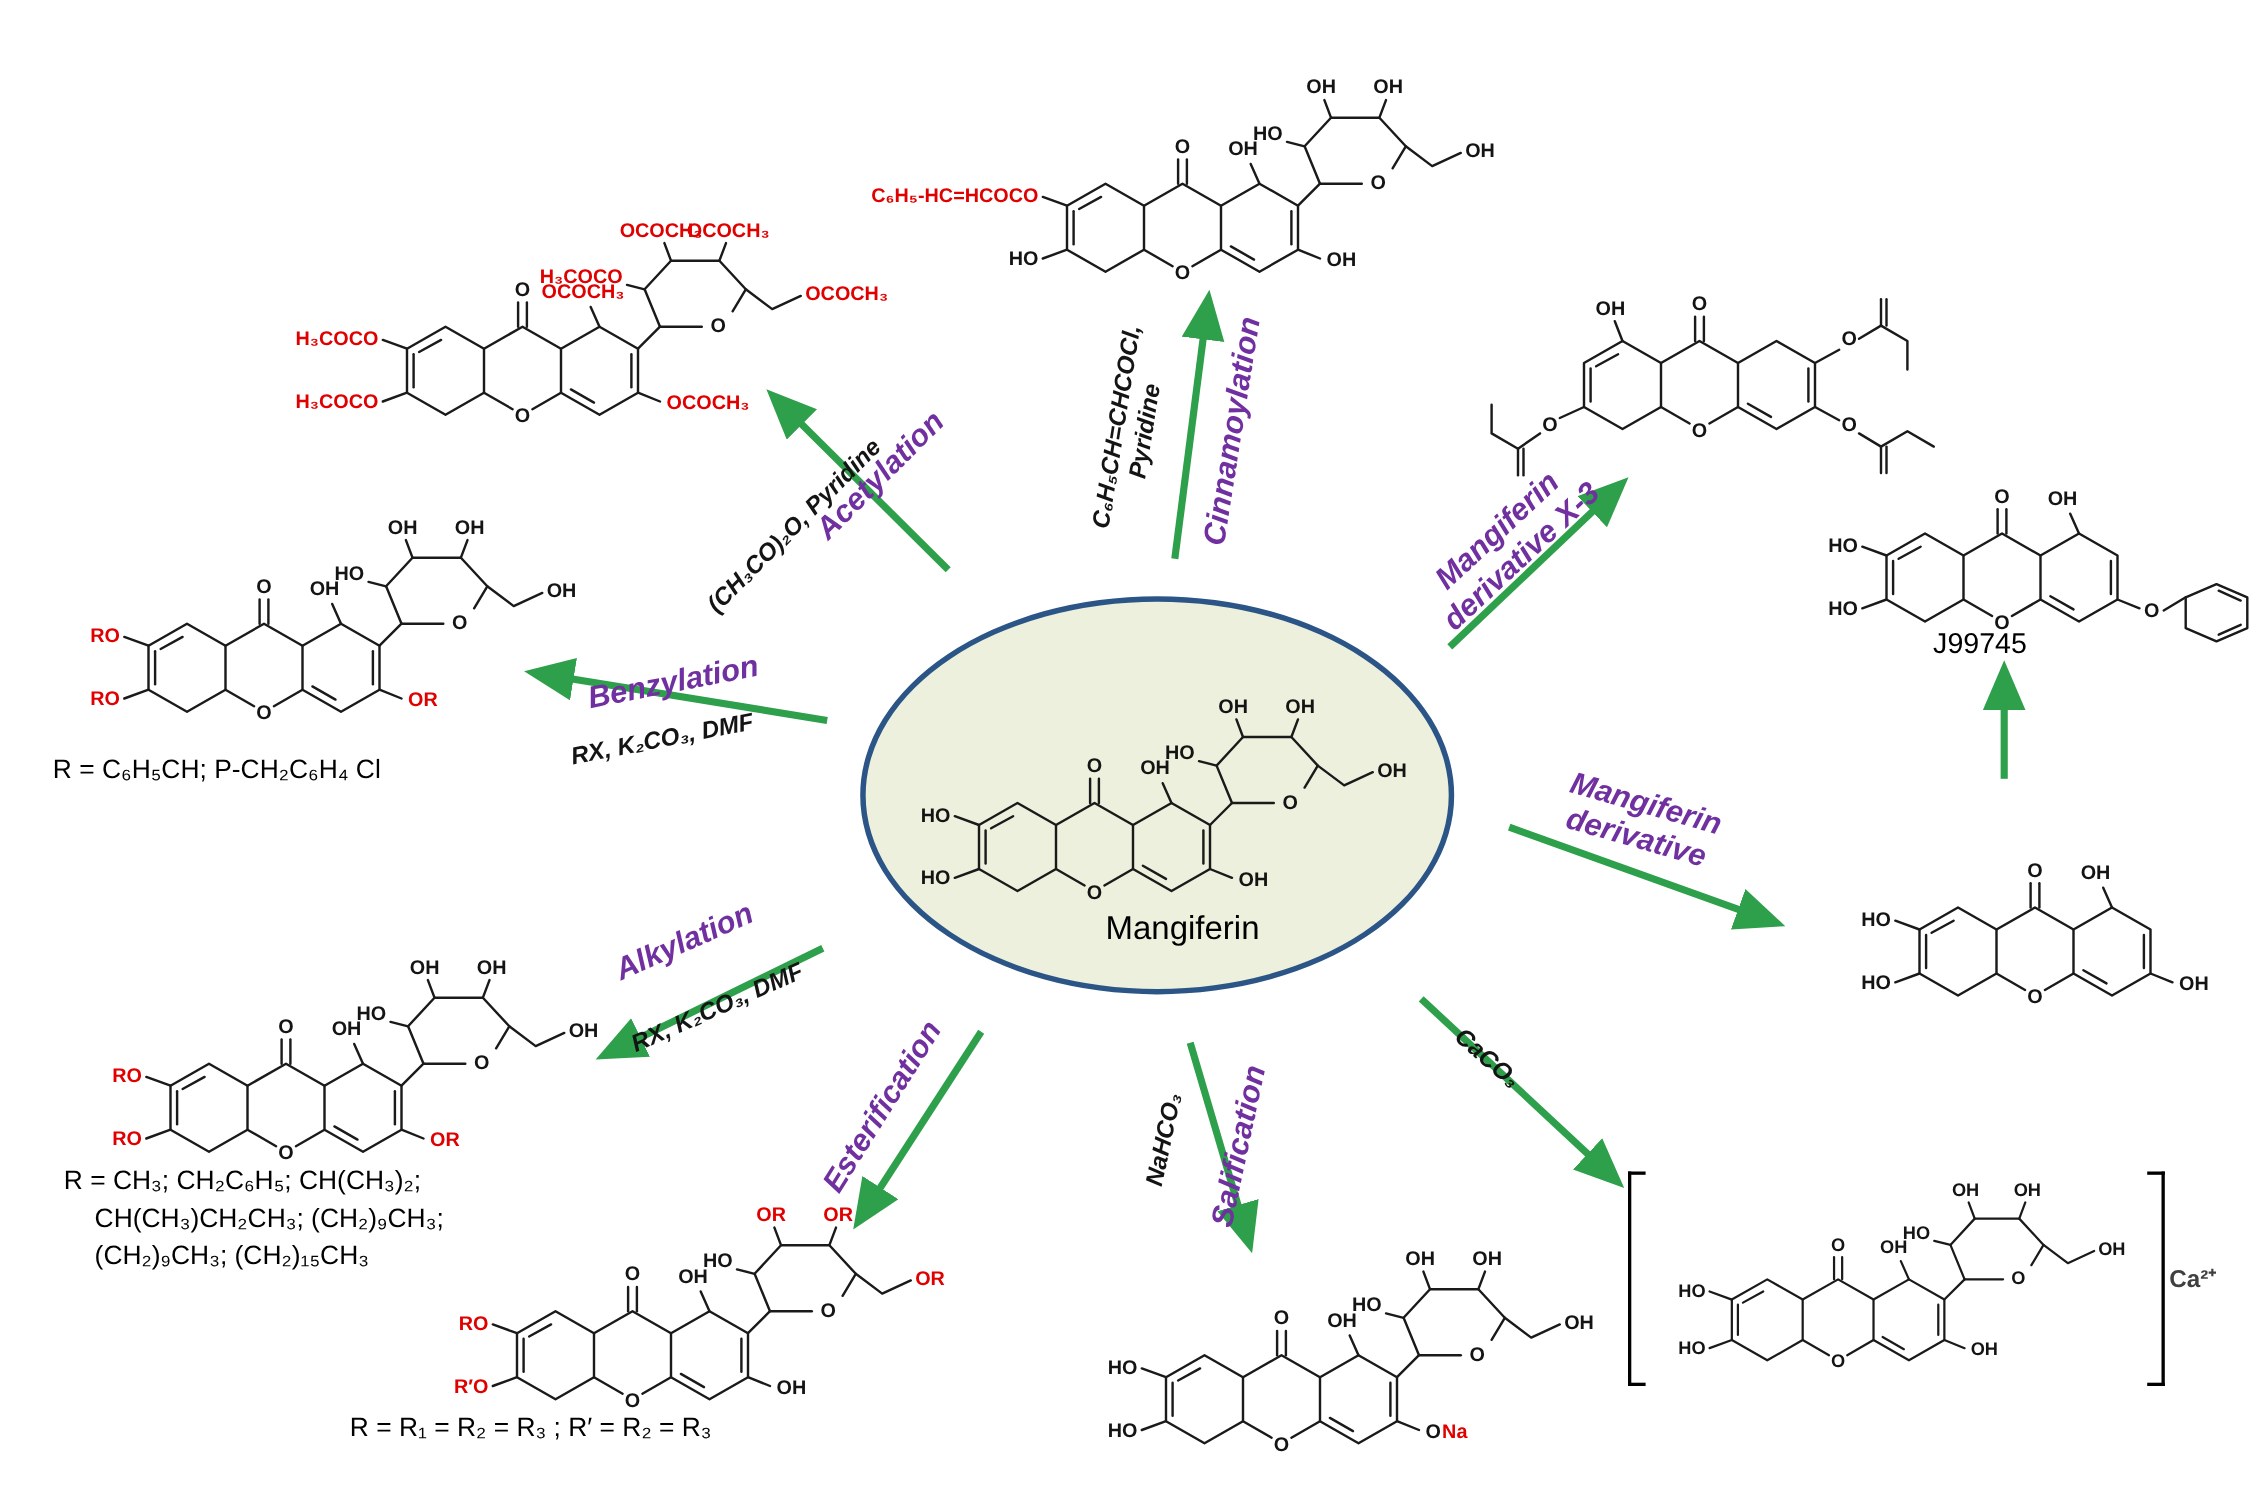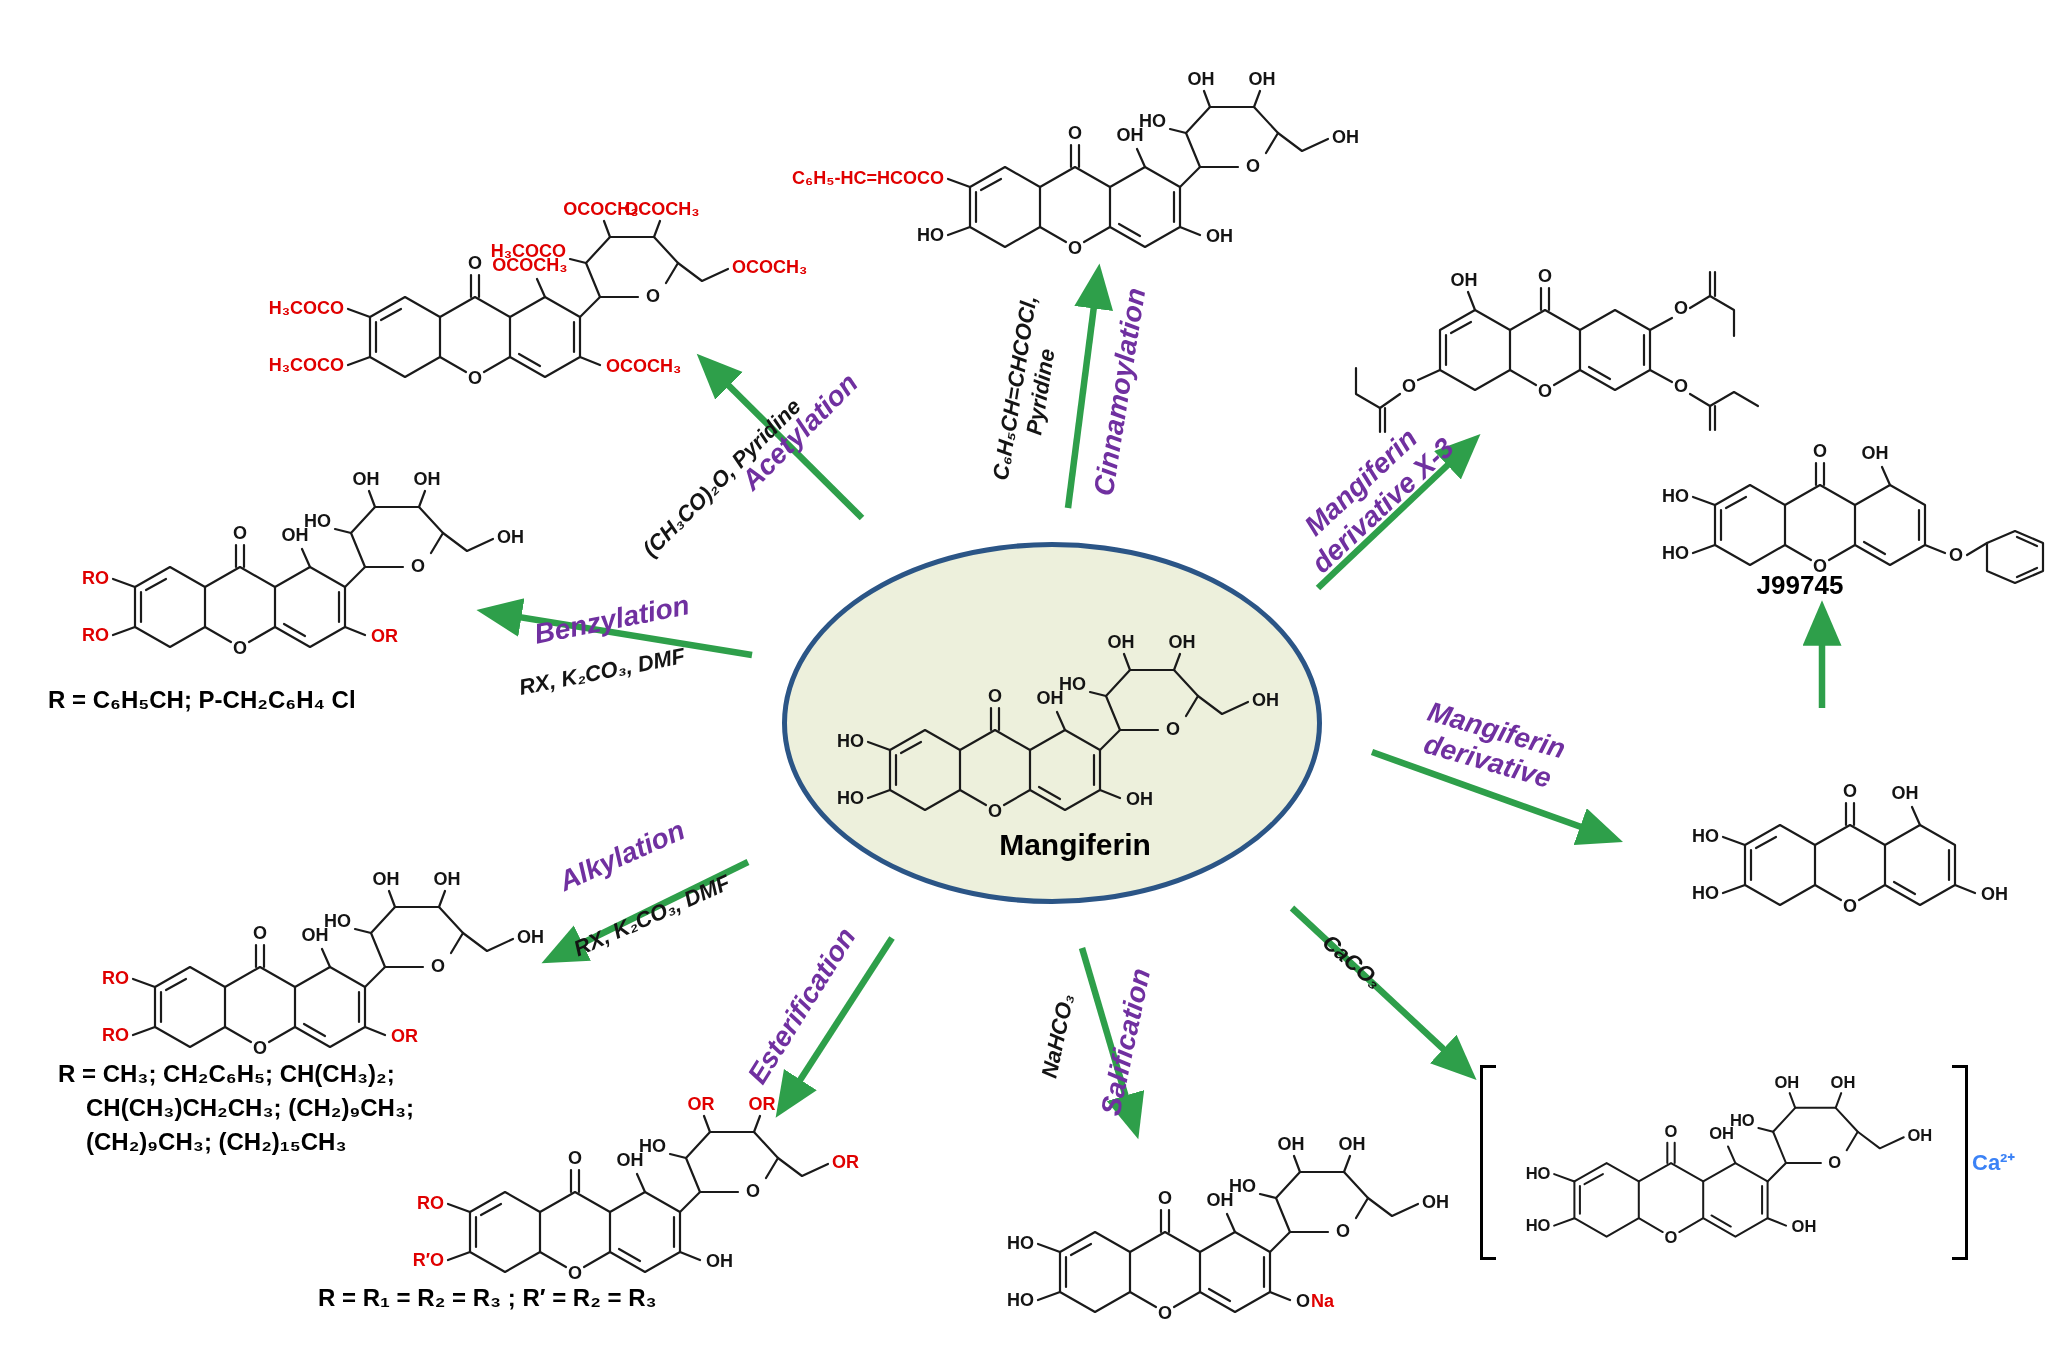--- a/index.html
+++ b/index.html
@@ -18,32 +18,32 @@
 
   text.atom { font-family:"Liberation Sans", sans-serif; font-size:18px; font-weight:bold;
               fill:#141414; stroke:none; }
   text.atom[data-variant="red"] { fill:#e00000; }
 
   .rot { position:absolute; z-index:4; white-space:nowrap; text-align:center;
          transform:translate(-50%,-50%) rotate(var(--a)); font-weight:bold; font-style:italic; }
   .rname { color:#7030a0; font-size:28px; }
   .rreag { color:#141414; font-size:22px; }
 
-  .caption { position:absolute; z-index:4; font-weight:bold; color:#000;
+  .caption { position:absolute; z-index:4; font-weight:normal; color:#000;
              font-size:24px; white-space:nowrap; }
   .cap-center { text-align:center; }
   .cap-big { font-size:30px; }
   .cap-med { font-size:26px; }
 
   .bracket { position:absolute; z-index:3; width:16px; height:195px;
              border-top:3.5px solid #000; border-bottom:3.5px solid #000; }
   .bracket-l { border-left:3.5px solid #000; }
   .bracket-r { border-right:3.5px solid #000; }
 
-  .ion { position:absolute; z-index:4; color:#3b82f6; font-weight:bold; font-size:22px; white-space:nowrap; }
+  .ion { position:absolute; z-index:4; color:#404040; font-weight:bold; font-size:22px; white-space:nowrap; }
 </style>
 </head>
 <body>
 
 <svg width="0" height="0" style="position:absolute" aria-hidden="true">
   <defs>
     <g id="xan-core">
 
       <path d="M0,30 L35,10 L70,30 L70,70 L35,90 L0,70 Z"></path>
       <path d="M6,35 L6,65"></path>

